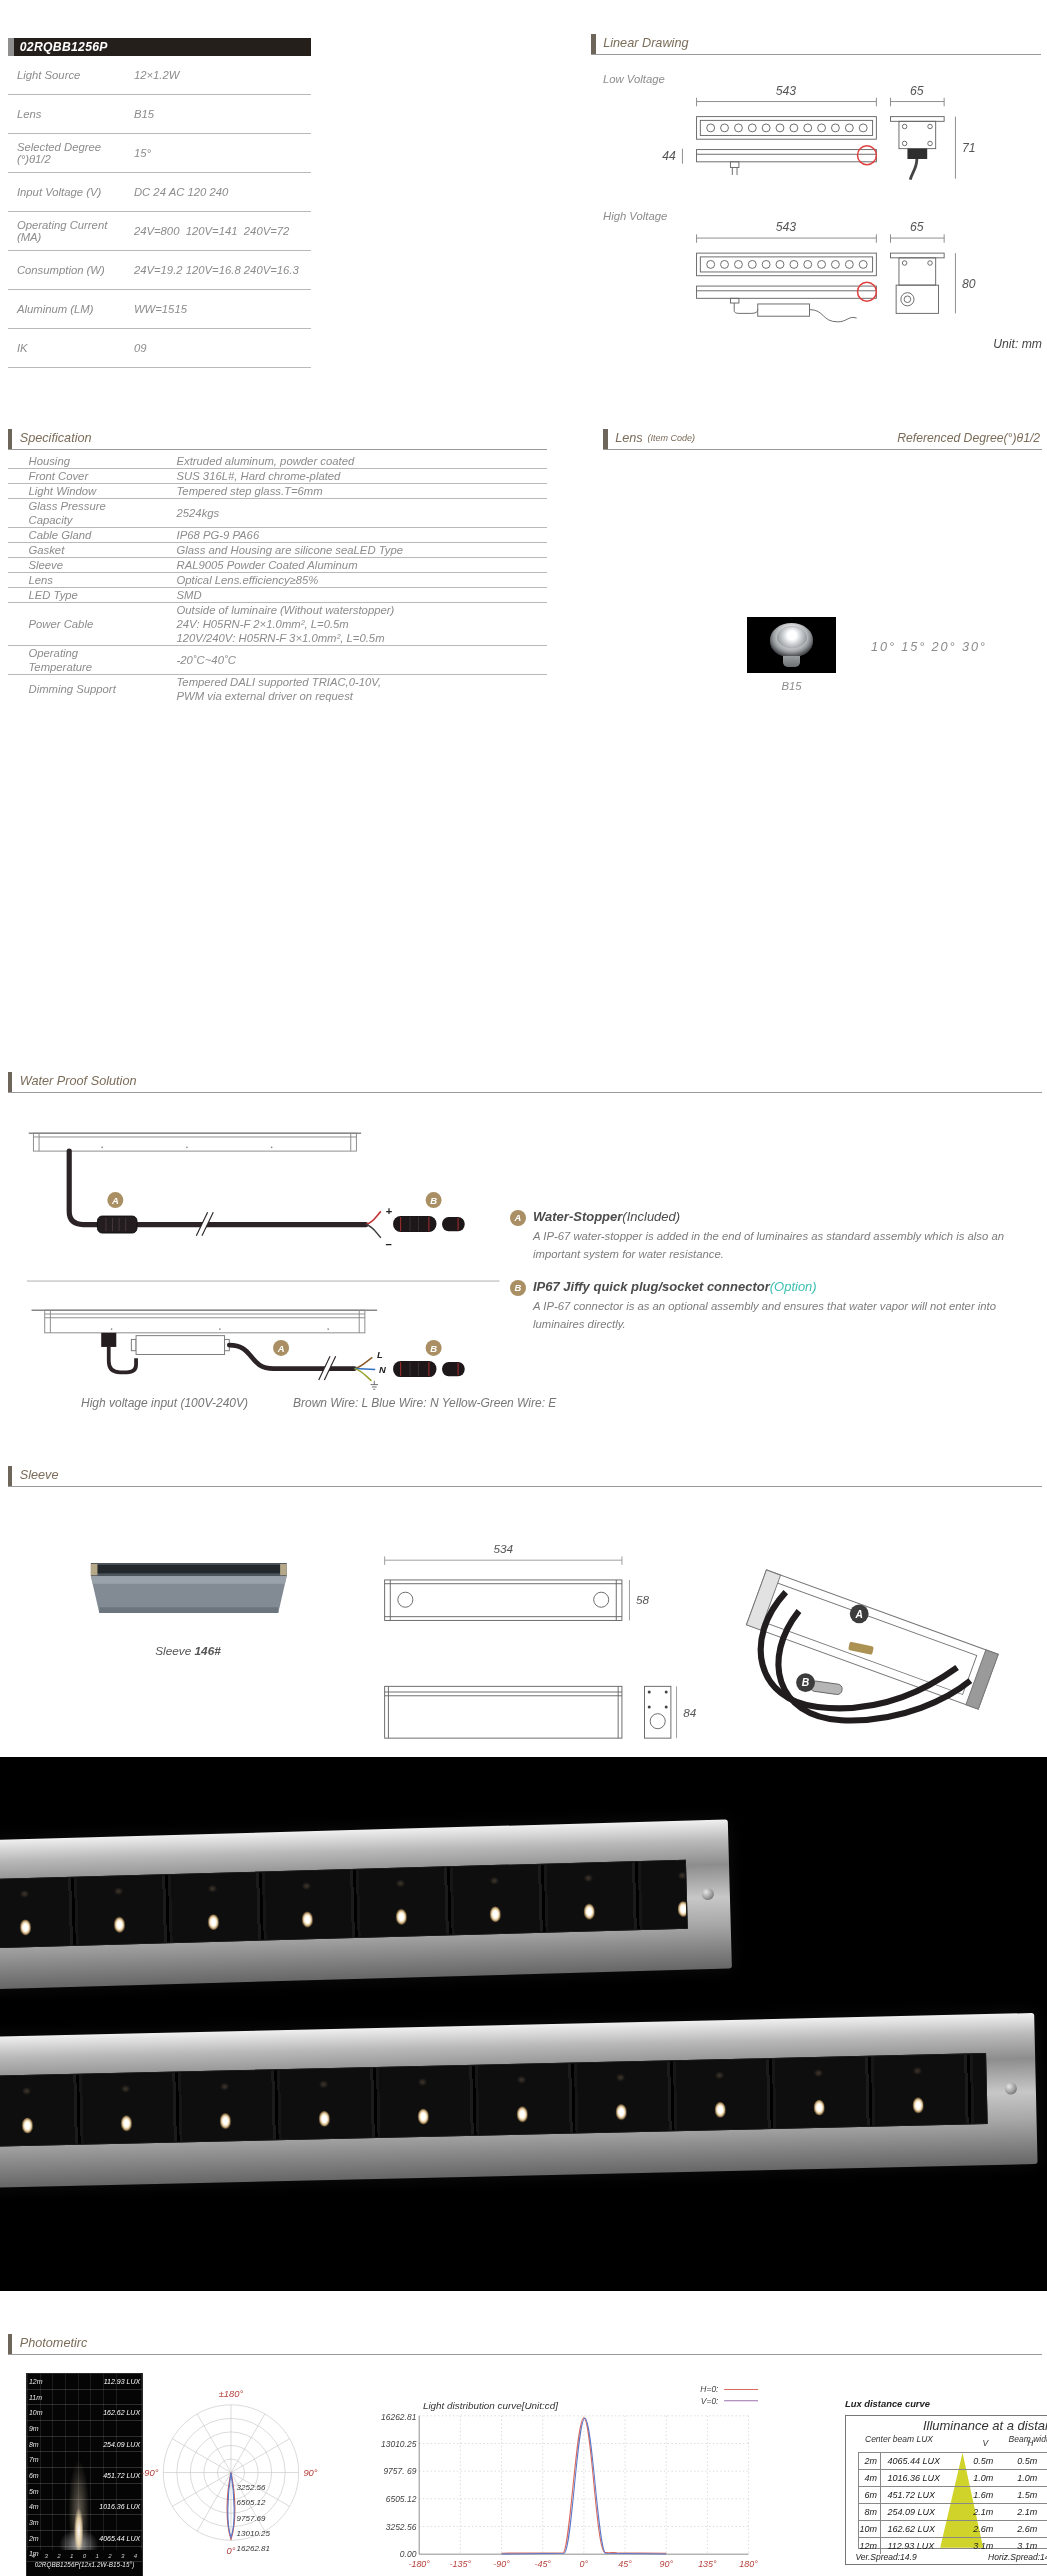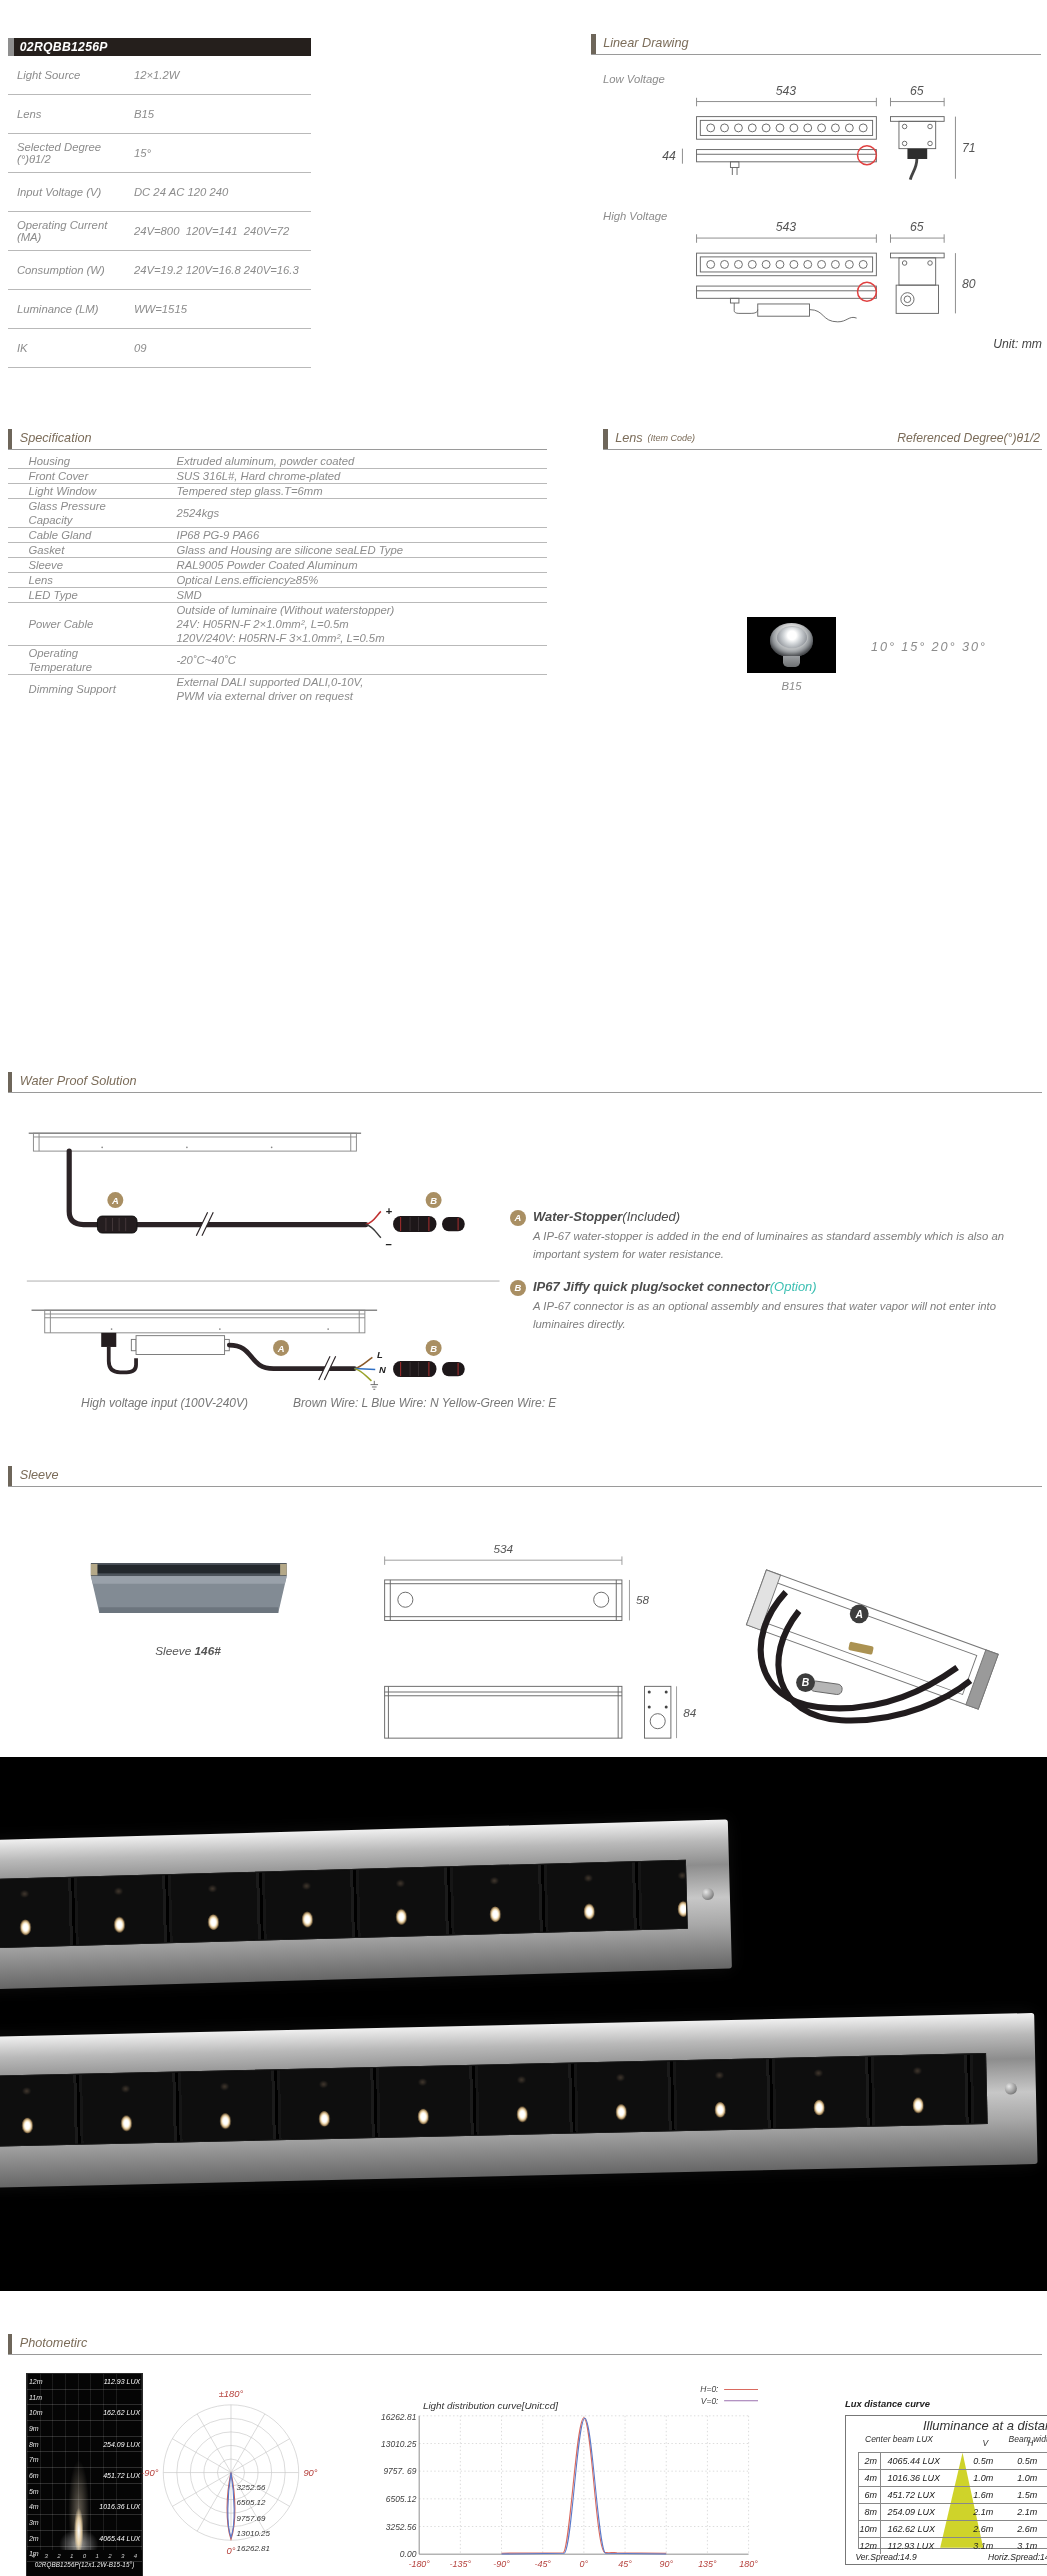--- a/index.html
+++ b/index.html
@@ -148,21 +148,21 @@
         <span class="tl">Operating Current (MA)</span>
         <span class="tv">24V=800  120V=141  240V=72</span>
       </div>
 
       <div class="trow">
         <span class="tl">Consumption (W)</span>
         <span class="tv">24V=19.2 120V=16.8 240V=16.3</span>
       </div>
 
       <div class="trow">
-        <span class="tl">Luminance (LM)</span>
+        <span class="tl">Aluminum (LM)</span>
         <span class="tv">WW=1515</span>
       </div>
 
       <div class="trow">
         <span class="tl">IK</span>
         <span class="tv">09</span>
       </div>
     </div>
 
   <div class="sec-head" style="left:591px;top:34px;width:450px;height:20px;">
@@ -324,21 +324,21 @@
       </div>
 
       <div class="srow">
         <span class="sl">Operating
 Temperature</span>
         <span class="sv">-20˚C~40˚C</span>
       </div>
 
       <div class="srow">
         <span class="sl">Dimming Support</span>
-        <span class="sv">External DALI supported DALI,0-10V,
+        <span class="sv">Tempered DALI supported TRIAC,0-10V,
 PWM via external driver on request</span>
       </div>
     </div>
 
   <div class="sec-head" style="left:603px;top:429px;width:439px;height:20px;">
     <div class="sec-accent"></div>
     <div class="sec-title">Lens</div>
     <div class="sec-sub">(Item Code)</div>
     <div class="sec-right">Referenced Degree(°)θ1/2</div>
   </div>

